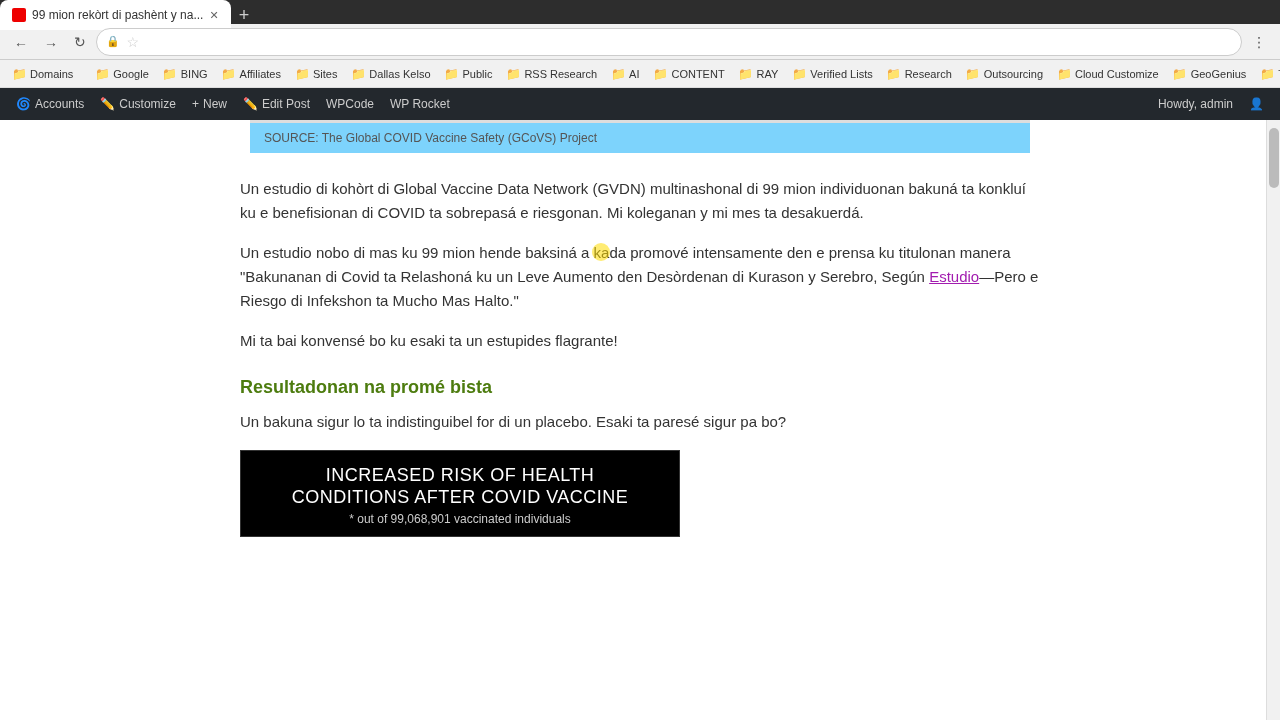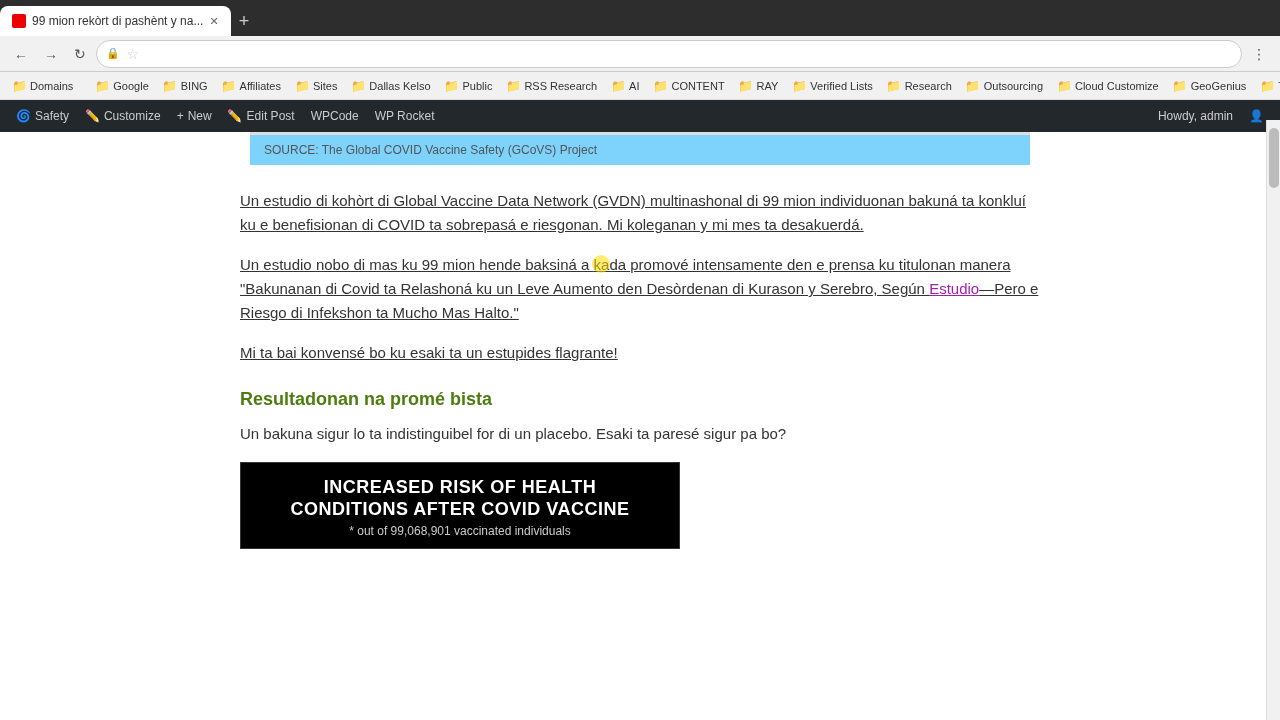--- a/index.html
+++ b/index.html
@@ -1,17 +1,17 @@
 <!DOCTYPE html>
 <html><head>
   <meta charset="utf-8">
   <style>
     * { margin: 0; padding: 0; box-sizing: border-box; }
     body { font-family: Arial, sans-serif; font-size: 14px; background: #fff; overflow-x: hidden; }
-    .tab-bar { display: flex; align-items: center; background: #2d2d2d; height: 36px; padding: 6px 0 0 0; }
+    .tab-bar { display: flex; align-items: center; background: #2d2d2d; height: 24px; padding: 6px 0 0 0; }
     .tab { display: flex; align-items: center; background: #fff; height: 30px; padding: 0 12px; border-radius: 8px 8px 0 0; font-size: 12px; color: #333; min-width: 220px; max-width: 280px; gap: 6px; }
     .tab-favicon { width: 14px; height: 14px; background: #e00; border-radius: 2px; flex-shrink: 0; }
     .tab-title { flex: 1; overflow: hidden; white-space: nowrap; text-overflow: ellipsis; font-size: 12px; }
     .tab-close { color: #666; font-size: 11px; cursor: pointer; }
     .tab-new { background: none; color: #ccc; font-size: 18px; border: none; cursor: pointer; padding: 0 8px; }
     .nav-bar { display: flex; align-items: center; background: #f1f1f1; height: 36px; padding: 0 8px; gap: 4px; border-bottom: 1px solid #ccc; }
     .nav-btn { background: none; border: none; cursor: pointer; color: #555; font-size: 14px; padding: 4px 6px; border-radius: 3px; }
     .url-bar { flex: 1; display: flex; align-items: center; background: #fff; border: 1px solid #ccc; border-radius: 20px; height: 28px; padding: 0 10px; font-size: 12px; color: #333; gap: 6px; }
     .url-text { flex: 1; overflow: hidden; white-space: nowrap; text-overflow: ellipsis; font-size: 11px; color: #333; }
     .lock-icon { color: #555; font-size: 11px; }
@@ -22,29 +22,29 @@
     .bm-sep { width: 1px; height: 16px; background: #ccc; margin: 0 3px; }
 
     
     .wp-admin-bar { display: flex; align-items: center; background: #23282d; height: 32px; padding: 0 8px; gap: 0; }
     .wp-item { color: #ccc; font-size: 12px; padding: 0 8px; height: 32px; display: flex; align-items: center; gap: 4px; cursor: pointer; }
     .wp-howdy { margin-left: auto; color: #ccc; font-size: 12px; padding: 0 8px; text-align: center; }
 
     .article-container { max-width: 840px; margin: 0 auto; padding: 20px 20px 0; }
     .post-date { font-size: 14px; color: #666; margin-bottom: 18px; }
     .post-title { font-size: 32px; font-weight: bold; color: #222; line-height: 1.3; margin-bottom: 20px; }
-    .post-body p { font-size: 15px; color: #333; line-height: 1.6; margin-bottom: 16px; text-decoration: underline; }
+    .post-body p { font-size: 15px; color: #333; line-height: 1.6; margin-bottom: 16px; }
     .post-body a { color: #a21caf; text-decoration: underline; }
     .post-subtitle { font-size: 18px; font-weight: bold; color: #4d7c0f; margin: 24px 0 12px; }
 
     
     .image-container { text-align: center; margin-top: 16px; }
     .chart-image { width: 440px; background: #000; border: 1px solid #333; }
     .chart-header { background: #000; color: #fff; text-align: center; padding: 14px 16px 10px; }
-    .chart-header .chart-title { font-size: 18px; font-weight: 700; line-height: 1.2; letter-spacing: 0.5px; text-align: center; }
+    .chart-header .chart-title { font-size: 18px; font-weight: 400; line-height: 1.2; letter-spacing: 0.5px; text-align: center; }
     .chart-subtext { font-size: 12px; color: #ccc; margin-top: 4px; }
 
     
     .scrollbar-right { position: fixed; right: 0; top: 120px; width: 14px; bottom: 0; background: #f1f1f1; border-left: 1px solid #ddd; }
     .scrollbar-thumb { position: absolute; top: 8px; width: 10px; left: 2px; height: 60px; background: #bbb; border-radius: 5px; }
   </style>
 </head>
 <body>
 
 <div class="tab-bar">
@@ -136,21 +136,21 @@
   <div class="bm-item">
     <span class="bm-folder">📁</span>
     <span>Tools</span>
   </div>
 
 </div>
 
 <div class="wp-admin-bar">
   <div class="wp-item">
     <span>🌀</span>
-    <span>Safety</span>
+    <span>Accounts</span>
   </div>
   <div class="wp-item">
     <span>✏️</span>
     <span>Customize</span>
   </div>
   <div class="wp-item">
     <span>+</span>
     <span>New</span>
   </div>
   <div class="wp-item">

